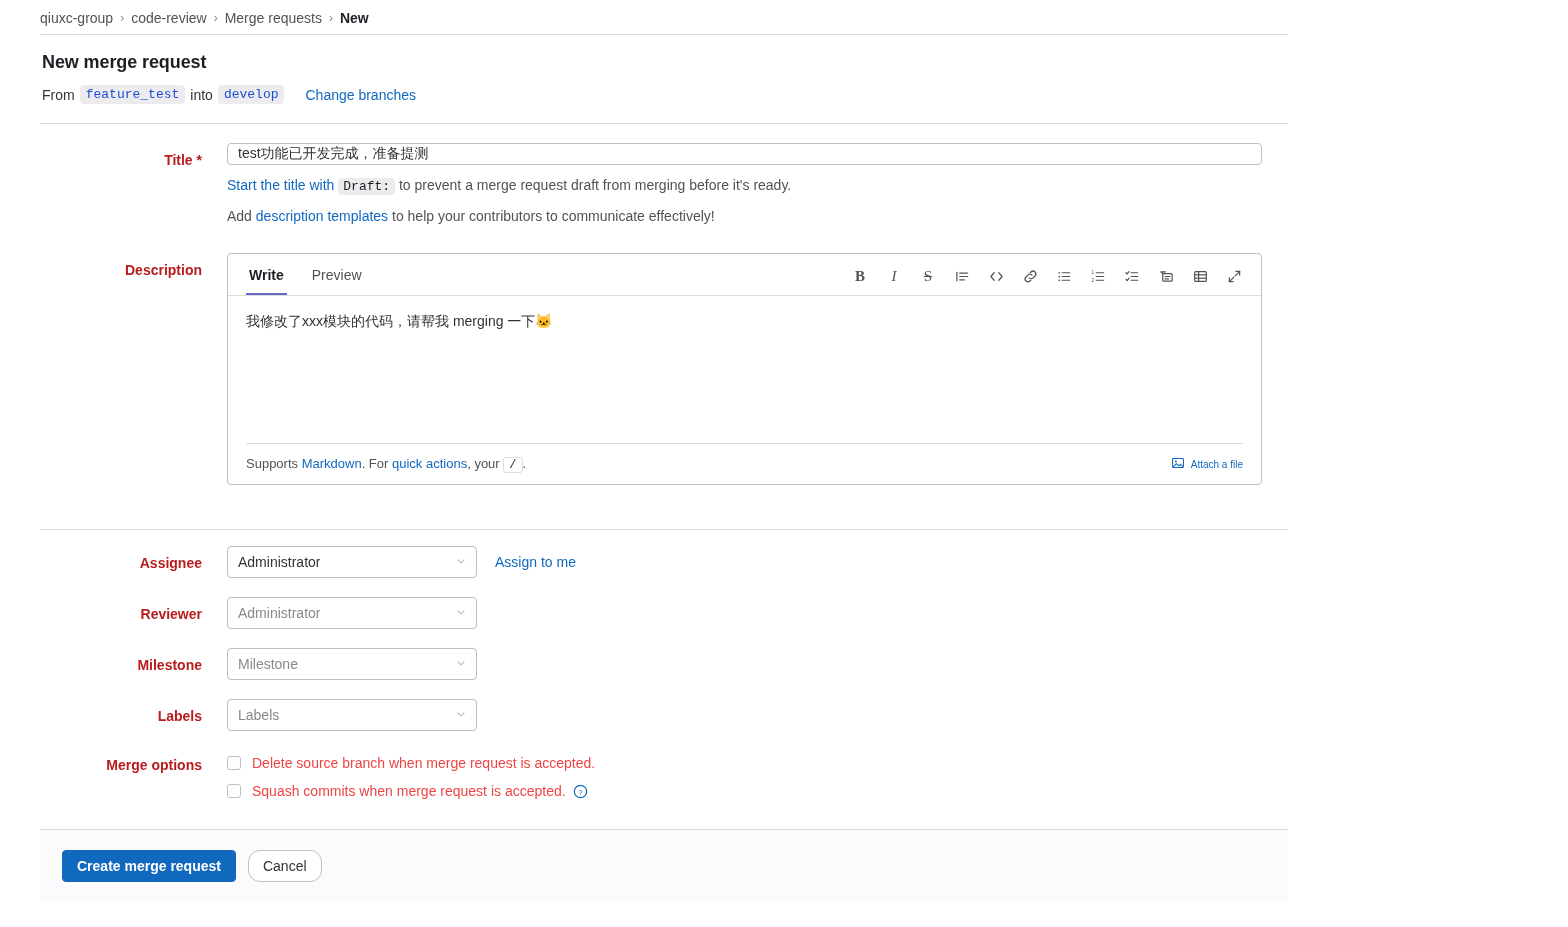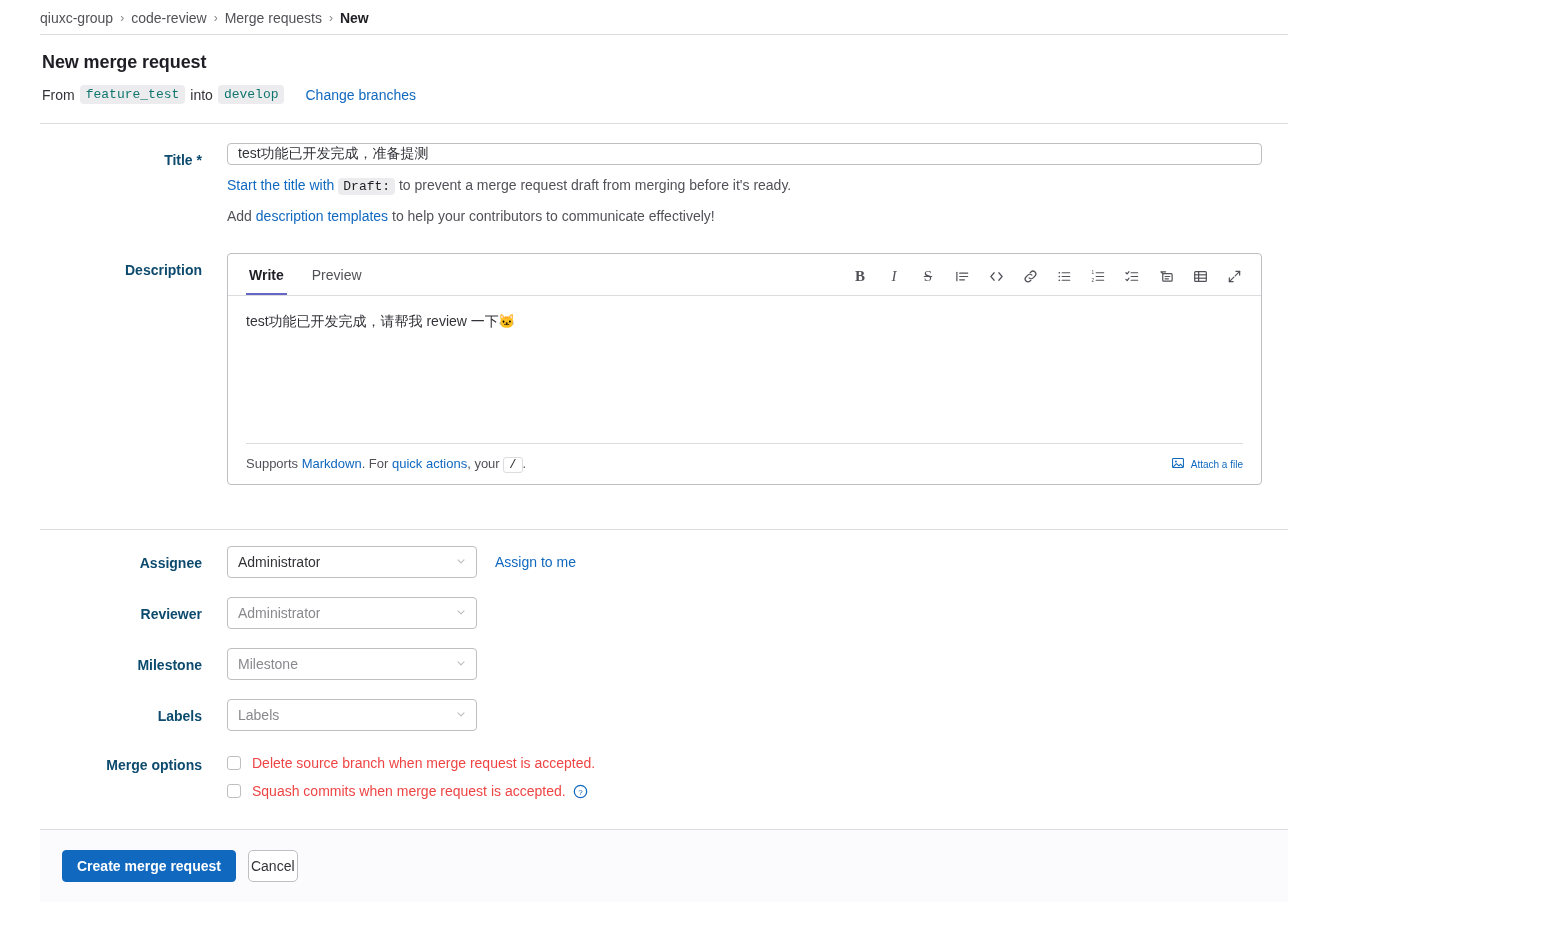--- a/index.html
+++ b/index.html
@@ -29,33 +29,33 @@
   .page-title {
     font-size: 18px; font-weight: bold; color: #1f1e24;
     margin: 17px 0 0 2px; letter-spacing: -0.1px;
   }
   .branch-line {
     margin: 12px 0 0 2px; font-size: 14px; color: #333238;
     display: flex; align-items: center; flex-wrap: wrap;
   }
   .branch-pill {
     font-family: "Liberation Mono", monospace; font-size: 13px;
-    background: #ececef; color: #0f766e;
+    background: #ececef; color: #1d4ed8;
     border-radius: 4px; padding: 2px 6px; margin: 0 5px;
   }
   .link { color: #1068bf; text-decoration: none; cursor: pointer; }
   .change-branches { margin-left: 16px; }
 
   .rule2 { height: 1px; background: #dcdcde; width: 1248px; margin-top: 19px; }
 
   
   .form-row { display: flex; align-items: flex-start; margin-top: 0; }
   .form-label {
     width: 187px; min-width: 187px; text-align: right;
-    font-weight: bold; font-size: 14px; color: #0c4a6e;
+    font-weight: bold; font-size: 14px; color: #b91c1c;
     padding-right: 25px; padding-top: 7px; line-height: 20px;
   }
   .form-field { flex: 1; }
 
   .title-row { margin-top: 19px; }
   .text-input {
     width: 1035px; height: 22px;
     border: 1px solid #bfbfc3; border-radius: 4px;
     padding: 0 10px; font-size: 14px; color: #333238;
     font-family: "Liberation Sans", sans-serif;
@@ -145,21 +145,21 @@
     padding: 20px 0 20px 22px; display: flex; align-items: center;
   }
   .btn-primary {
     background: #1068bf; color: #ffffff; border: 1px solid #1068bf;
     border-radius: 4px; height: 32px; padding: 0 14px;
     font-size: 14px; font-weight: bold; cursor: pointer;
     font-family: "Liberation Sans", sans-serif;
   }
   .btn-default {
     background: #ffffff; color: #333238; border: 1px solid #bfbfc3;
-    border-radius: 5px; height: 32px; padding: 0 2px;
+    border-radius: 12px; height: 32px; padding: 0 14px;
     font-size: 14px; cursor: pointer; margin-left: 12px;
     font-family: "Liberation Sans", sans-serif;
   }
 </style>
 </head>
 <body>
 
 <div class="page">
 
   <div class="breadcrumb">
@@ -286,21 +286,21 @@
                 <polyline points="9.5,2.5 13.5,2.5 13.5,6.5"></polyline>
                 <line x1="13.5" y1="2.5" x2="8.7" y2="7.3"></line>
                 <polyline points="6.5,13.5 2.5,13.5 2.5,9.5"></polyline>
                 <line x1="2.5" y1="13.5" x2="7.3" y2="8.7"></line>
               </svg>
             </div>
           </div>
         </div>
 
         <div class="editor-body">
-          <div class="desc-text">test功能已开发完成，请帮我 review 一下🐱</div>
+          <div class="desc-text">我修改了xxx模块的代码，请帮我 merging 一下🐱</div>
         </div>
 
         <div class="editor-divider"></div>
 
         <div class="editor-foot">
           <div>
             <span>Supports</span>
             <a class="link">Markdown</a><span>. For</span>
             <a class="link">quick actions</a><span>, your</span>
             <span class="mono-pill">/</span><span>.</span>

